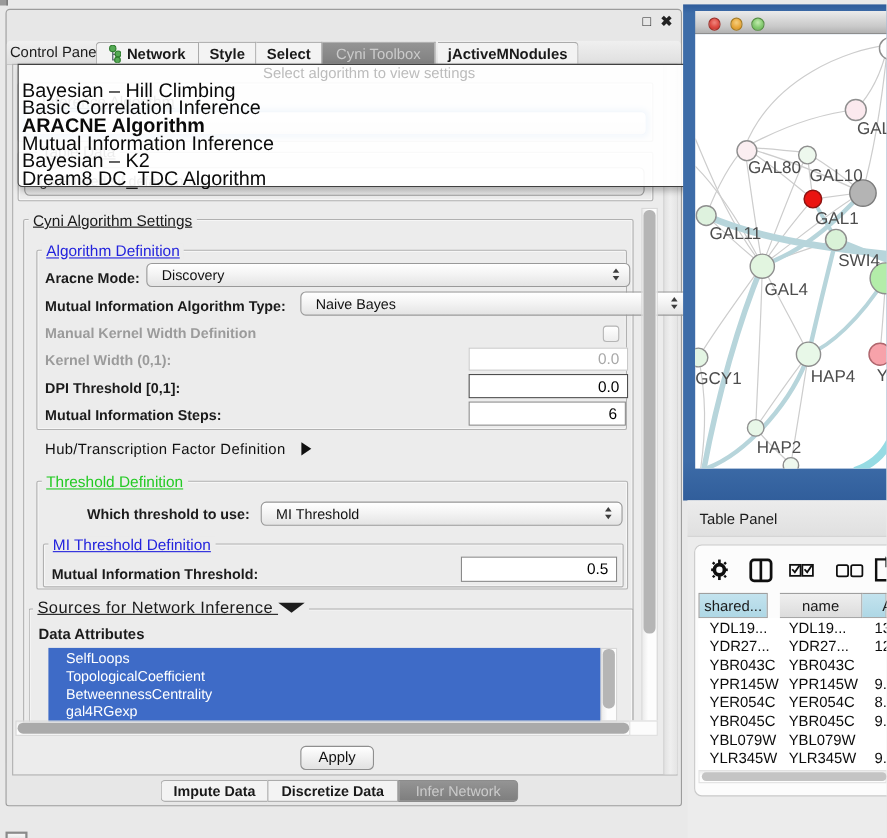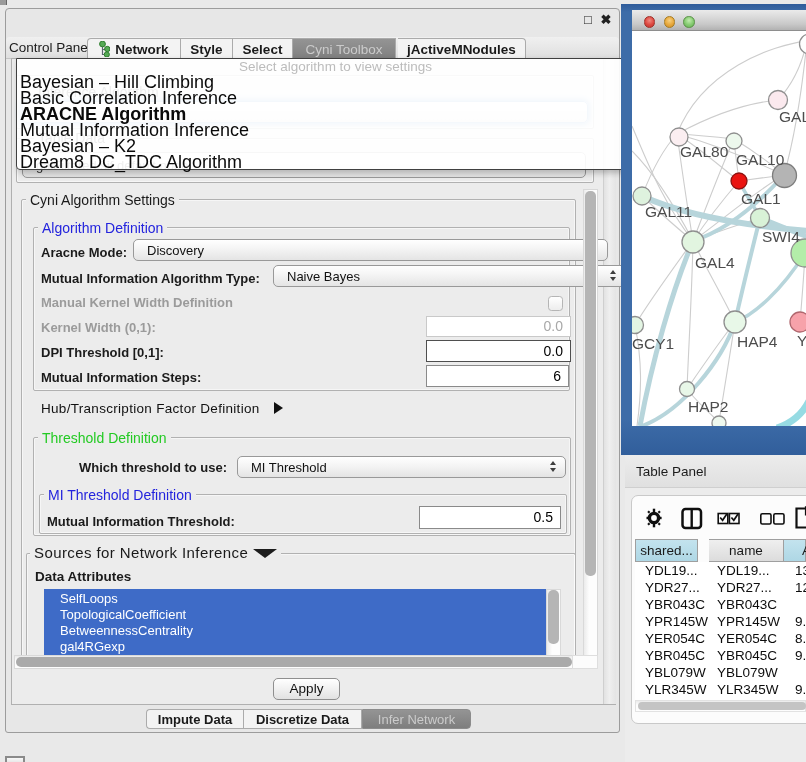--- a/index.html
+++ b/index.html
@@ -20,21 +20,21 @@
   background:#f3f3f3; font-size:13.5px; font-weight:bold; color:#1a1a1a;
   line-height:21px; text-align:center; }
 .tabsel { background:linear-gradient(#949494,#7e7e7e); color:#cbcbcb; font-weight:normal; }
 
 #content { left:5px; top:49px; width:605px; height:647px; background:#ececec;
   border:1px solid #b0b0b0; }
 
 .gb { position:absolute; border:1px solid #b1b1b1; border-radius:2px;
   box-shadow:inset 0 0 0 1px rgba(255,255,255,0.55); }
 .gbt { position:absolute; background:#ececec; padding:0 4px; font-size:14px;
-  color:#1a1a1a; white-space:nowrap; line-height:14px;}
+  color:#1a1a1a; white-space:nowrap; line-height:14px;text-decoration:underline;}
 .lbl { position:absolute; font-size:13px; font-weight:bold; color:#1b1b1b; white-space:nowrap; }
 .dis { color:#9b9b9b; }
 .combo { position:absolute; background:linear-gradient(#ffffff,#f4f4f4 45%,#e4e4e4);
   border:1px solid #999; border-radius:5px; font-size:13px; color:#111; }
 .combo .ct { position:absolute; left:13px; top:50%; transform:translateY(-50%); white-space:nowrap;}
 .updn { position:absolute; display:block; right:7px; top:50%; transform:translateY(-50%); width:8px; height:12px; }
 .updn .u { display:block; width:0;height:0;border-left:3.5px solid transparent;border-right:3.5px solid transparent;
   border-bottom:4.5px solid #3d3d3d; margin-bottom:3px;}
 .updn .d { display:block; width:0;height:0;border-left:3.5px solid transparent;border-right:3.5px solid transparent;
   border-top:4.5px solid #3d3d3d;}
@@ -102,21 +102,21 @@
     </div>
   </div>
 
   <div class="gb" style="left:21px;top:199px;width:555px;height:461px;"></div>
   <div class="gbt" style="left:26px;top:193px;">Cyni Algorithm Settings</div>
 
   <div class="gb" style="left:33px;top:227px;width:537px;height:164px;"></div>
   <div class="gbt" style="left:38px;top:221px;color:#2323dd;">Algorithm Definition</div>
 
   <div class="lbl" style="left:41px;top:245px;">Aracne Mode:</div>
-  <div class="combo" style="left:133px;top:239px;width:475px;height:22px;">
+  <div class="combo" style="left:133px;top:239px;width:440px;height:22px;">
       <span class="ct">Discovery</span>
       <span class="updn">
         <span class="u"></span>
         <span class="d"></span>
       </span>
     </div>
   <div class="lbl" style="left:41px;top:271px;">Mutual Information Algorithm Type:</div>
   <div class="combo" style="left:273px;top:265px;width:353px;height:22px;">
       <span class="ct">Naive Bayes</span>
       <span class="updn">

